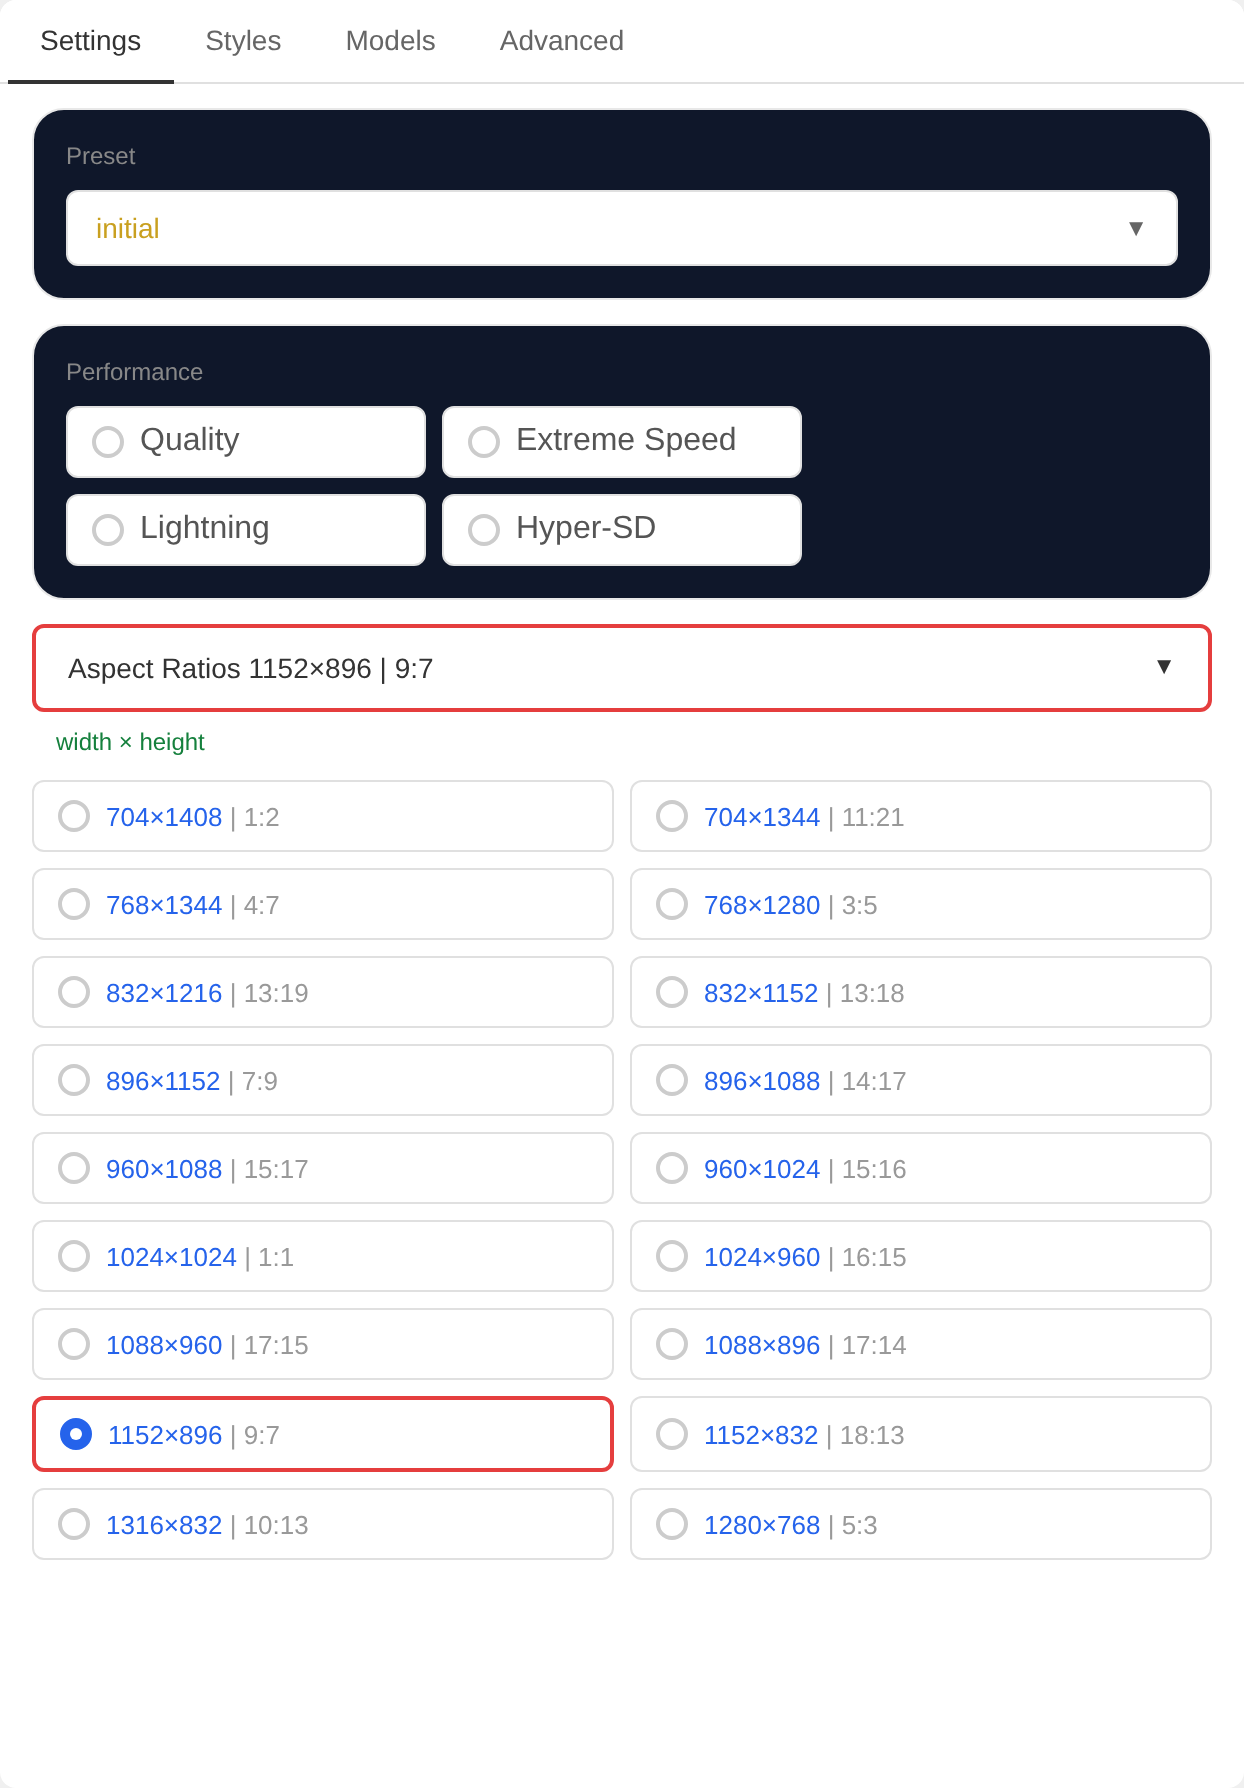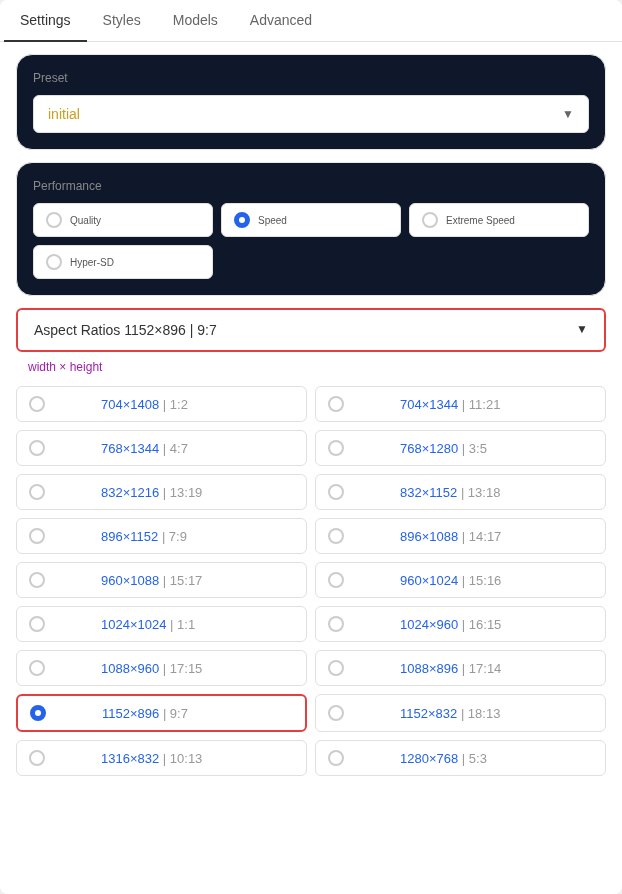--- a/index.html
+++ b/index.html
@@ -83,21 +83,21 @@
       grid-template-columns: 1fr 1fr 1fr;
       gap: 8px;
     }
     .perf-option {
       border: 1px solid #e0e0e0;
       border-radius: 6px;
       padding: 8px 12px;
       display: flex;
       align-items: center;
       gap: 8px;
-      font-size: 10px;
+      font-size: 16px;
       color: #555;
       cursor: pointer;
       background: #fff;
     }
     .radio-circle {
       width: 16px;
       height: 16px;
       border-radius: 50%;
       border: 2px solid #ccc;
       flex-shrink: 0;
@@ -132,21 +132,21 @@
       color: #333;
     }
     .aspect-ratio-header .chevron {
       color: #333;
       font-size: 12px;
     }
     
     .wh-label {
       padding: 8px 16px 4px 28px;
       font-size: 12px;
-      color: #a21caf;
+      color: #15803d;
     }
     
     .ar-grid {
       display: grid;
       grid-template-columns: 1fr 1fr;
       gap: 8px;
       padding: 8px 16px;
     }
     .ar-option {
       border: 1px solid #e0e0e0;
@@ -154,21 +154,20 @@
       padding: 9px 12px;
       display: flex;
       align-items: center;
       gap: 8px;
       font-size: 13px;
       cursor: pointer;
       background: #fff;
     }
     .ar-option .ar-label {
       color: #2563eb;
-      margin-left: 48px;
     }
     .ar-option .ar-ratio {
       color: #999;
     }
     .ar-option.selected {
       border: 2px solid #e53e3e;
     }
     .ar-option.selected .radio-circle {
       border-color: #2563eb;
       background: #2563eb;
@@ -196,32 +195,32 @@
 
   <div class="section-card">
     <div class="section-label">Performance</div>
     <div class="performance-grid">
 
       <div class="perf-option">
         <div class="radio-circle"></div>
         <span>Quality</span>
       </div>
 
-      <div class="perf-option">
-        <div class="radio-circle selected"></div>
-        <span>Speed</span>
-      </div>
 
       <div class="perf-option">
         <div class="radio-circle"></div>
         <span>Extreme Speed</span>
       </div>
     </div>
     <div class="performance-grid-2">
 
+      <div class="perf-option">
+        <div class="radio-circle"></div>
+        <span>Lightning</span>
+      </div>
 
       <div class="perf-option">
         <div class="radio-circle"></div>
         <span>Hyper-SD</span>
       </div>
       <div></div>
     </div>
   </div>
 
   <div class="aspect-ratio-header">

